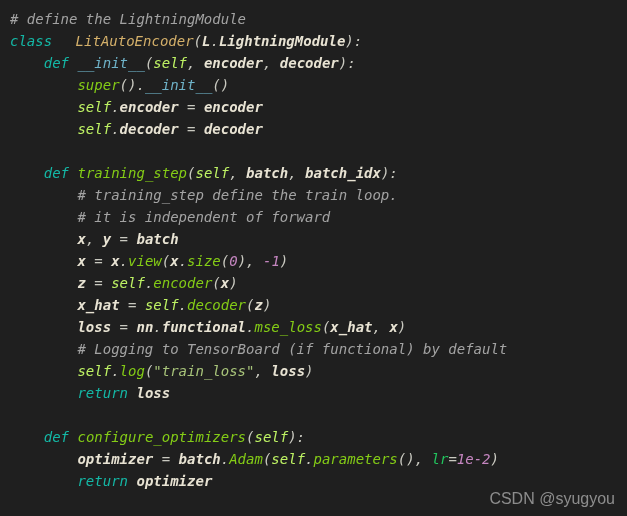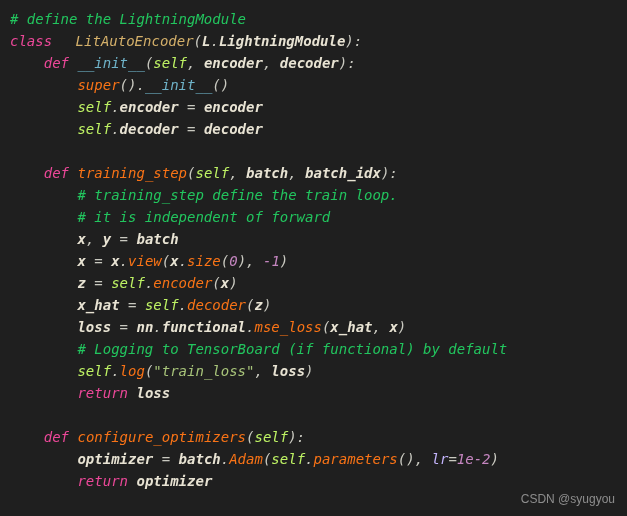--- a/index.html
+++ b/index.html
@@ -13,38 +13,38 @@
     font-size: 14px;
     line-height: 22px;
     font-style: italic;
     position: relative;
   }
   pre {
     margin: 0;
     padding: 8px 10px;
     white-space: pre;
   }
-  .c  { color: #22c55e; }   
-  .kw { color: #ec4899; font-style: italic; }   
+  .c  { color: #a3a3a3; }   
+  .kw { color: #14b8a6; font-style: italic; }   
   .cl { color: #d4b06a; margin-left: 15px; }   
-  .fn { color: #f97316; }   
+  .fn { color: #84cc16; }   
   .id { color: #e8e3d3; font-weight: bold; }  
   .sf { color: #bef264; }   
   .p  { color: #c9c9c0; }   
   .num{ color: #c586c0; }   
   .str{ color: #a8c47a; }   
-  .kwa{ color: #c4b5fd; }   
+  .kwa{ color: #22c55e; }   
   .dun{ color: #6fb3c9; }   
   .watermark {
     position: absolute;
     bottom: 6px;
     right: 12px;
     font-family: sans-serif;
     font-style: normal;
-    font-size: 12px;
+    font-size: 16px;
     color: #a0a0a0;
     opacity: 0.85;
     text-align: right;
   }
 </style>
 </head>
 <body>
 
 <pre><span class="c"># define the LightningModule</span>
 <span class="kw">class</span> <span class="cl">LitAutoEncoder</span><span class="p">(</span><span class="id">L</span><span class="p">.</span><span class="id">LightningModule</span><span class="p">):</span>

